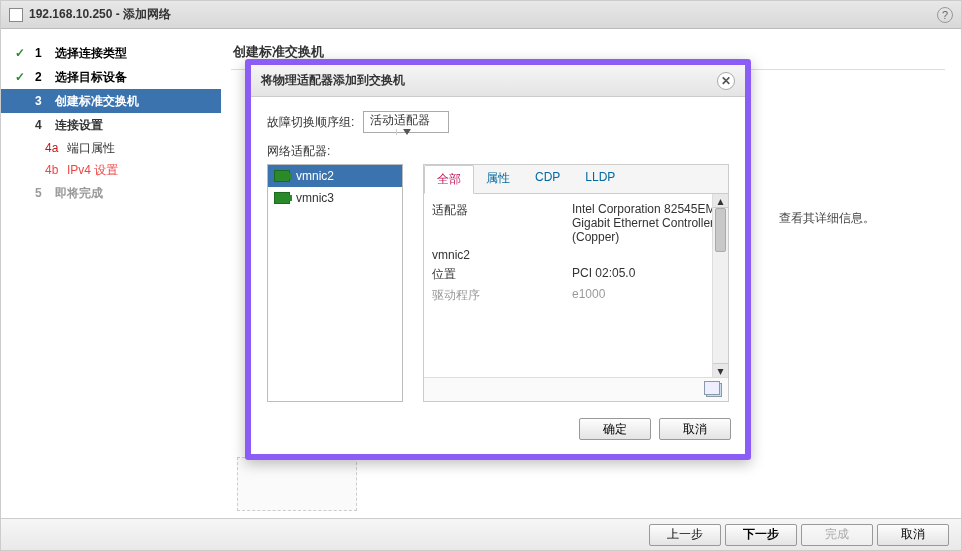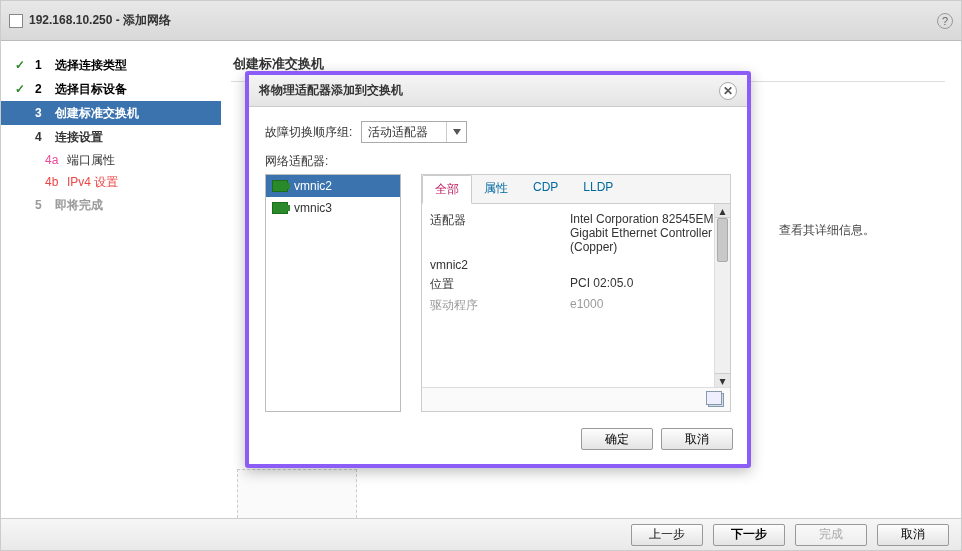--- a/index.html
+++ b/index.html
@@ -1,18 +1,18 @@
 <!DOCTYPE html>
 <html><head>
   <meta charset="utf-8">
   <style>
     * { box-sizing: border-box; margin: 0; padding: 0; }
     body { font-family: Arial, "Microsoft YaHei", sans-serif; font-size: 12px; color: #333; background: #fff; }
     .window { width: 962px; height: 551px; position: relative; background: #fff; border: 1px solid #ccc; }
-    .titlebar { height: 40px; background: linear-gradient(#e8e8e8, #d8d8d8); border-bottom: 1px solid #bbb; display: flex; align-items: center; padding: 0 8px; }
+    .titlebar { height: 28px; background: linear-gradient(#e8e8e8, #d8d8d8); border-bottom: 1px solid #bbb; display: flex; align-items: center; padding: 0 8px; }
     .titlebar .host-icon { width: 14px; height: 14px; border: 1px solid #888; background: #fff; margin-right: 6px; }
     .titlebar .title { font-weight: bold; color: #333; }
     .help-icon { margin-left: auto; width: 16px; height: 16px; border: 1px solid #999; border-radius: 50%; display: flex; align-items: center; justify-content: center; color: #666; font-size: 11px; }
 
     .main-body { display: flex; height: 490px; }
     .wizard-nav { width: 220px; padding: 12px 0 0 0; }
     .wizard-step { display: flex; align-items: center; height: 24px; padding-left: 14px; font-size: 12px; }
     .wizard-step.done .check { color: #2a8a2a; font-weight: bold; margin-right: 6px; width: 14px; }
     .wizard-step .num { margin-right: 6px; width: 14px; }
     .wizard-step.done { color: #000; font-weight: bold; }
@@ -21,33 +21,33 @@
     .wizard-substep { padding-left: 44px; height: 22px; display: flex; align-items: center; color: #333; }
     .wizard-substep.disabled { color: #ef4444; }
     .wizard-step.last { color: #999; font-weight: bold; }
 
     .content-area { flex: 1; padding: 10px 16px 0 10px; position: relative; }
     .section-title { font-weight: bold; font-size: 13px; color: #333; padding: 4px 0 8px 2px; }
     .content-hint { color: #444; padding-left: 8px; }
 
     .placeholder-box { position: absolute; left: 16px; bottom: 8px; width: 120px; height: 54px; border: 1px dashed #ccc; background: #fafafa; }
 
-    .footer { position: absolute; bottom: 0; left: 0; right: 0; height: 32px; border-top: 1px solid #ccc; background: linear-gradient(#f6f6f6, #e9e9e9); display: flex; justify-content: flex-end; align-items: center; padding-right: 12px; gap: 10px; }
+    .footer { position: absolute; bottom: 0; left: 0; right: 0; height: 32px; border-top: 1px solid #ccc; background: linear-gradient(#f6f6f6, #e9e9e9); display: flex; justify-content: flex-end; align-items: center; padding-right: 12px; gap: 4px; }
     .btn { min-width: 72px; height: 22px; border: 1px solid #999; background: linear-gradient(#fdfdfd, #e4e4e4); font-size: 12px; cursor: pointer; border-radius: 2px; }
     .btn.disabled { color: #aaa; cursor: default; background: linear-gradient(#f8f8f8, #eee); }
     .btn.primary { font-weight: bold; }
 
     
-    .modal { position: absolute; left: 244px; top: 58px; width: 506px; background: #fff; border: 4px solid #8b5cf6; border-radius: 3px; box-shadow: 0 4px 14px rgba(0,0,0,0.25); margin-top: 12px; }
+    .modal { position: absolute; left: 244px; top: 58px; width: 506px; background: #fff; border: 6px solid #8b5cf6; border-radius: 3px; box-shadow: 0 4px 14px rgba(0,0,0,0.25); }
     .modal-title { height: 32px; background: linear-gradient(#f5f5f5, #e4e4e4); border-bottom: 1px solid #ccc; display: flex; align-items: center; padding: 0 10px; font-weight: bold; border-radius: 3px 3px 0 0; }
     .modal-close { margin-left: auto; width: 18px; height: 18px; border: 1px solid #aaa; border-radius: 50%; background: #fff; display: flex; align-items: center; justify-content: center; font-size: 12px; color: #555; cursor: pointer; }
     .modal-body { padding: 14px 16px 6px 16px; }
     .form-row { display: flex; align-items: center; margin-bottom: 10px; }
     .form-label { width: 96px; }
-    .dropdown { display: flex; align-items: center; border: 1px solid #aaa; height: 22px; background: #fff; }
+    .dropdown { display: flex; align-items: center; border: 1px solid #aaa; height: 22px; background: #fff; flex-direction: column; }
     .dropdown .dd-text { padding: 0 18px 0 6px; min-width: 80px; }
     .dropdown .dd-arrow { width: 20px; height: 20px; border-left: 1px solid #ccc; display: flex; align-items: center; justify-content: center; }
     .dd-arrow svg { width: 8px; height: 6px; }
 
     .adapters-label { margin-bottom: 4px; }
     .adapters-area { display: flex; gap: 20px; }
     .adapter-list { width: 136px; height: 238px; border: 1px solid #bcbcbc; background: #fff; }
     .adapter-item { display: flex; align-items: center; height: 22px; padding-left: 6px; gap: 6px; cursor: pointer; }
     .adapter-item.selected { background: #3b73af; color: #fff; }
     .nic-icon { width: 16px; height: 12px; background: #2a8a2a; border: 1px solid #1d6b1d; position: relative; }
@@ -98,21 +98,21 @@
       </div>
       <div class="wizard-step current">
         <span class="num" style="margin-left:20px">3</span>
         <span>创建标准交换机</span>
       </div>
       <div class="wizard-step future">
         <span class="num" style="margin-left:20px">4</span>
         <span>连接设置</span>
       </div>
       <div class="wizard-substep">
-        <span style="width:22px;color:#ec4899">4a</span>
+        <span style="width:22px;color:#b91c1c">4a</span>
         <span>端口属性</span>
       </div>
       <div class="wizard-substep disabled">
         <span style="width:22px">4b</span>
         <span>IPv4 设置</span>
       </div>
       <div class="wizard-step last">
         <span class="num" style="margin-left:20px">5</span>
         <span>即将完成</span>
       </div>

